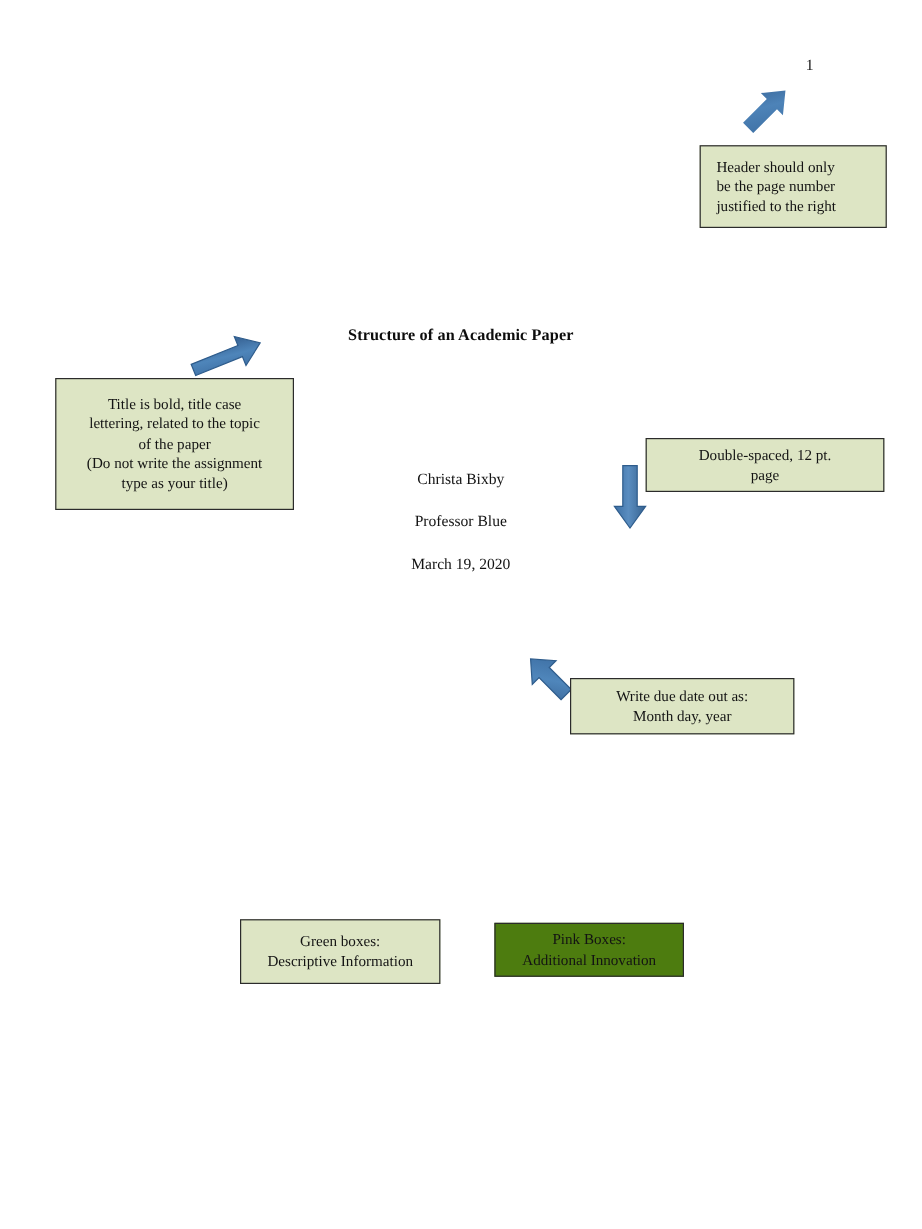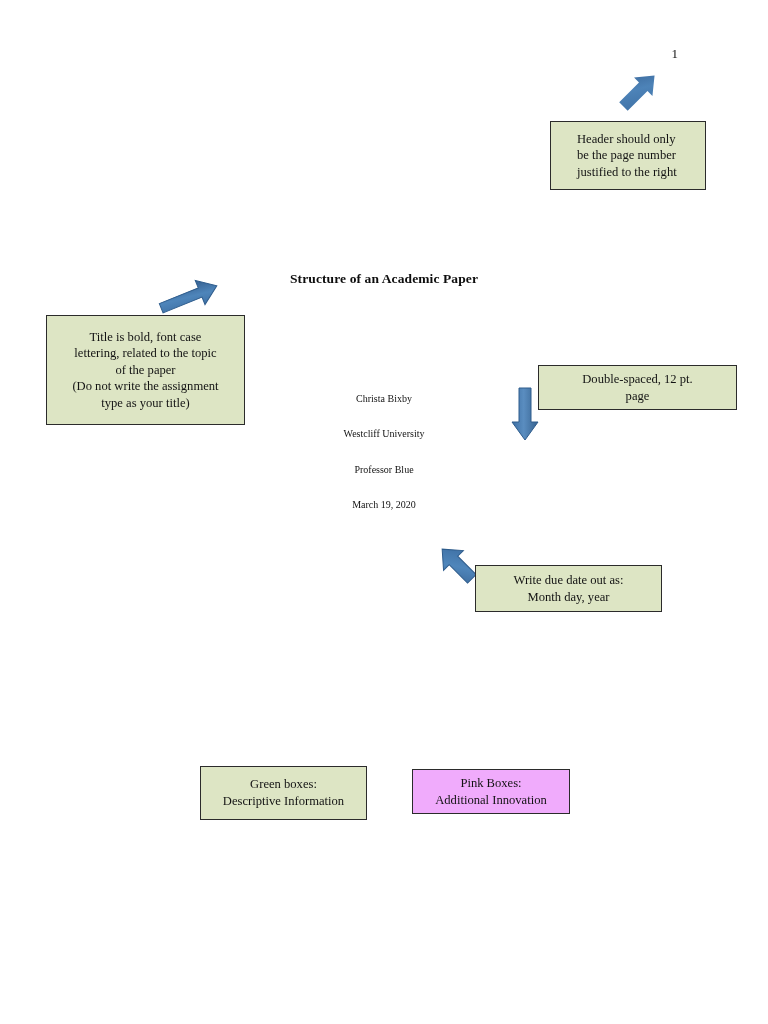--- a/index.html
+++ b/index.html
@@ -49,51 +49,51 @@
     left: 0px;
   }
   .byline {
     position: absolute;
     left: 128px;
     width: 512px;
     top: 381px;
     text-align: center;
   }
   .byline .line {
-    font-size: 10px;
+    font-size: 13px;
     line-height: 35.4px;
     color: #131313;
     white-space: nowrap;
   }
 
   
   .callout {
     position: absolute;
     box-sizing: border-box;
     border: 1.3px solid #2b2b2b;
     font-size: 12.6px;
     line-height: 16.6px;
     color: #131313;
     display: flex;
     flex-direction: column;
     justify-content: center;
     padding: 3px 6px;
   }
   .callout.green { background: #dde5c4; }
-  .callout.pink  { background: #f0abfc; }
+  .callout.pink  { background: #4d7c0f; }
   .callout .ln { display: block; }
   .callout.center-text { text-align: center; }
   .callout.left-text   { text-align: left; }
 
   .box-header {
-    left: 550px;
+    left: 583px;
     top: 121px;
     width: 156px;
     height: 69px;
-    padding-left: 26px;
+    padding-left: 13px;
   }
   .box-title {
     left: 46px;
     top: 315px;
     width: 199px;
     height: 110px;
   }
   .box-spacing {
     left: 538px;
     top: 365px;
@@ -174,30 +174,29 @@
           <stop offset="100%" stop-color="#3a6799"></stop>
         </linearGradient>
       </defs>
       <g transform="rotate(-22 32 18)">
         <polygon points="2,13 44,13 44,5 62,18 44,31 44,23 2,23" fill="url(#gArrow2)" stroke="#2e5c8c" stroke-width="1"></polygon>
       </g>
     </svg>
   </div>
 
   <div class="callout green box-title center-text">
-    <span class="ln">Title is bold, font case</span>
+    <span class="ln">Title is bold, title case</span>
     <span class="ln">lettering, related to the topic</span>
     <span class="ln">of the paper</span>
     <span class="ln">(Do not write the assignment</span>
     <span class="ln">type as your title)</span>
   </div>
 
   <div class="byline">
     <div class="line">Christa Bixby</div>
-    <div class="line">Westcliff University</div>
     <div class="line">Professor Blue</div>
     <div class="line">March 19, 2020</div>
   </div>
 
   <div class="callout green box-spacing center-text">
     <span class="ln">Double-spaced, 12 pt.</span>
     <span class="ln">page</span>
   </div>
 
   <div class="arrow arrow-down-spacing">

